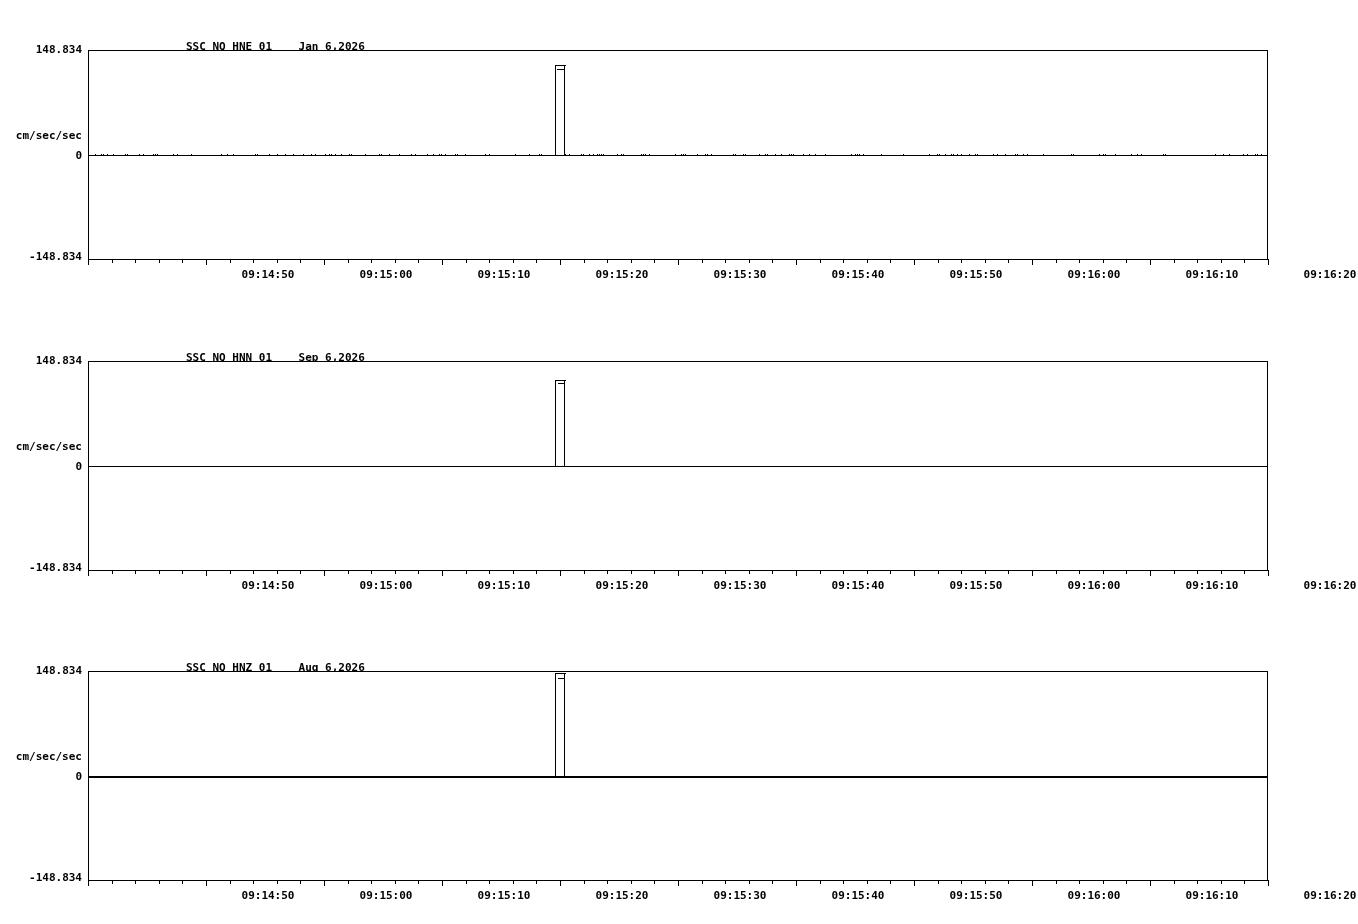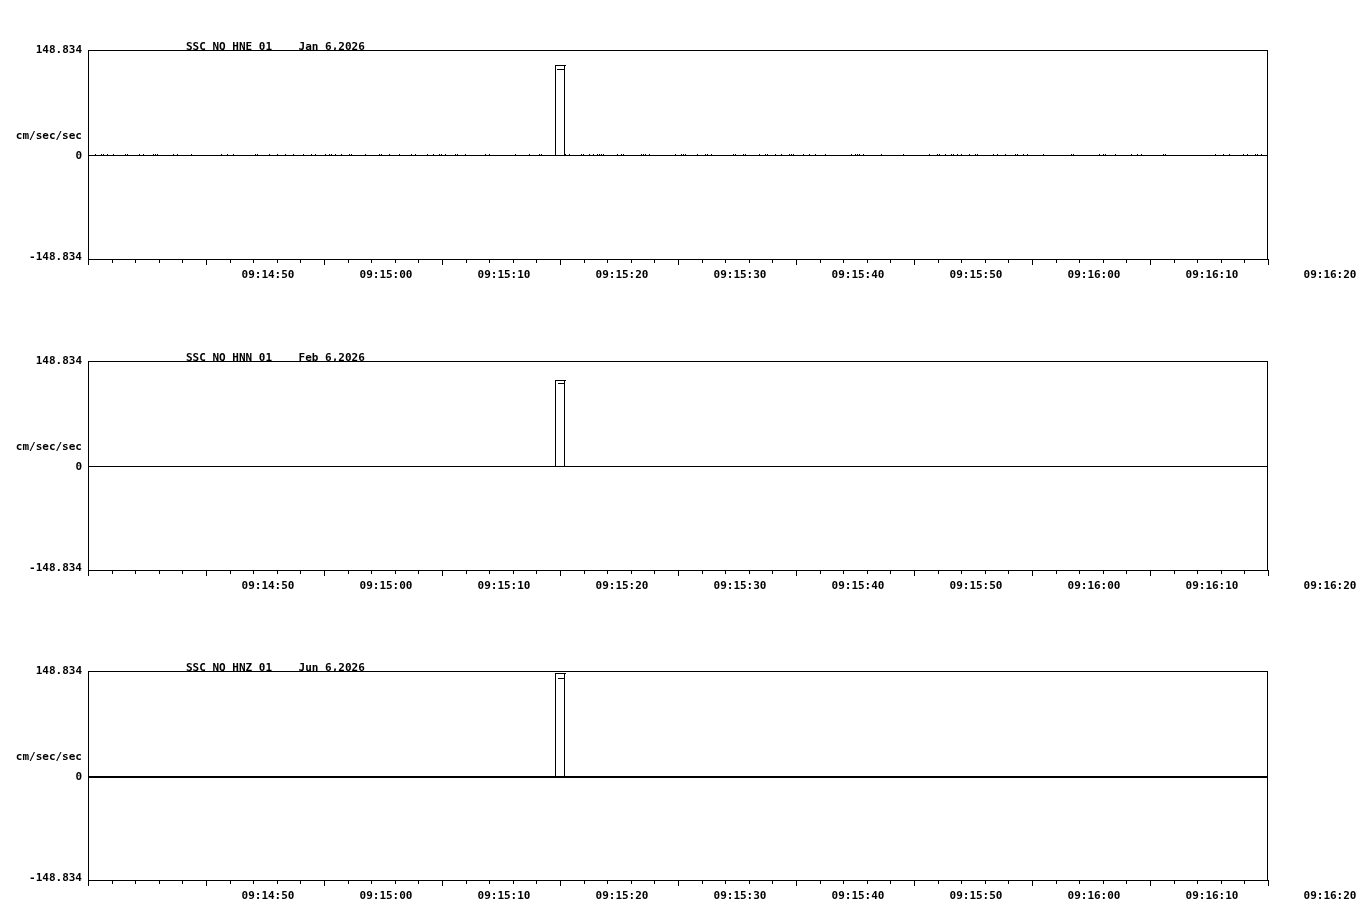--- a/index.html
+++ b/index.html
@@ -479,21 +479,21 @@
       <span style="left: 702px;">09:15:30</span>
       <span style="left: 820px;">09:15:40</span>
       <span style="left: 938px;">09:15:50</span>
       <span style="left: 1056px;">09:16:00</span>
       <span style="left: 1174px;">09:16:10</span>
       <span style="left: 1292px;">09:16:20</span>
     </div>
 </div>
 
 <div class="panel" id="panel-1">
-  <div class="panel-title">SSC_NQ_HNN_01    Feb 6,2026</div>
+  <div class="panel-title">SSC_NQ_HNN_01    Sep 6,2026</div>
   <div class="ylabel-top">148.834</div>
   <div class="yunits">cm/sec/sec</div>
   <div class="ylabel-zero">0</div>
   <div class="ylabel-bot">-148.834</div>
   <div class="frame">
     <div class="baseline"></div>
     <div class="noise">
         <i style="left: 0px; top: 2px; height: 1px;"></i>
         <i style="left: 4px; top: 2px; height: 1px;"></i>
         <i style="left: 6px; top: 2px; height: 1px;"></i>
@@ -833,21 +833,21 @@
       <span style="left: 702px;">09:15:30</span>
       <span style="left: 820px;">09:15:40</span>
       <span style="left: 938px;">09:15:50</span>
       <span style="left: 1056px;">09:16:00</span>
       <span style="left: 1174px;">09:16:10</span>
       <span style="left: 1292px;">09:16:20</span>
     </div>
 </div>
 
 <div class="panel" id="panel-2">
-  <div class="panel-title">SSC_NQ_HNZ_01    Jun 6,2026</div>
+  <div class="panel-title">SSC_NQ_HNZ_01    Aug 6,2026</div>
   <div class="ylabel-top">148.834</div>
   <div class="yunits">cm/sec/sec</div>
   <div class="ylabel-zero">0</div>
   <div class="ylabel-bot">-148.834</div>
   <div class="frame">
     <div class="baseline thick"></div>
     <div class="burst" style="left:466px; width:10px; top:1px; height:104px;">
       <div class="burst-cap" style="left:0px; top:0px; width:10px;"></div>
       <div class="burst-cap" style="left:2px; top:5px; width:6px;"></div>
     </div>

